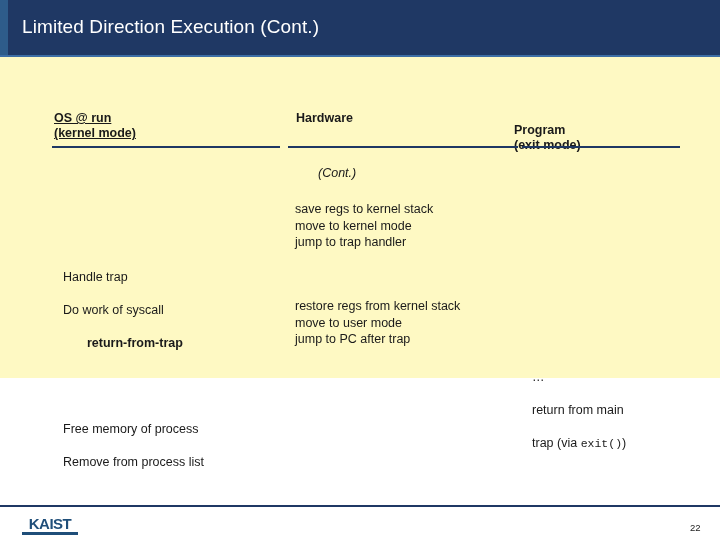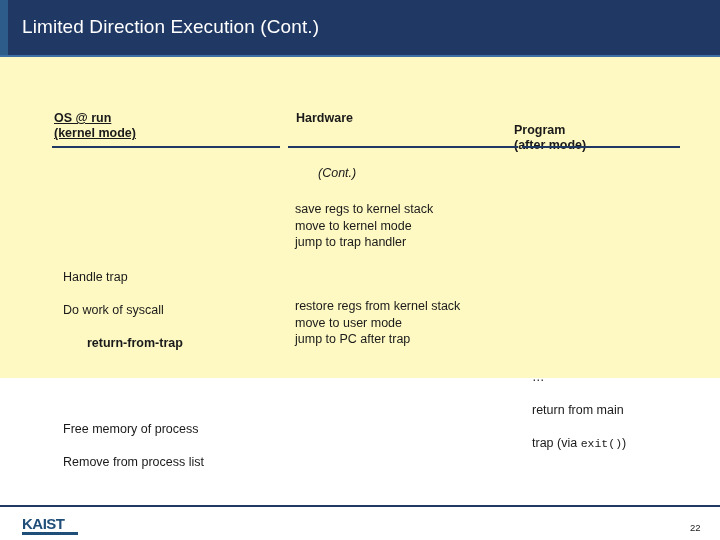--- a/index.html
+++ b/index.html
@@ -117,20 +117,21 @@
     width: 56px;
     height: 16px;
   }
   .logo-text {
     font-family: "Liberation Sans", sans-serif;
     font-size: 15px;
     font-weight: bold;
     color: #1f4e79;
     letter-spacing: -0.5px;
     line-height: 15px;
+    text-align: center;
   }
   .logo-bar {
     width: 56px;
     height: 3px;
     background: #1f4e79;
     margin-top: 1px;
   }
 </style>
 </head>
 <body>
@@ -145,21 +146,21 @@
 
   <div class="col-head" style="left:54px; top:111px;text-decoration:underline;">
     <span>OS @ run</span>
     <span class="line2">(kernel mode)</span>
   </div>
   <div class="col-head" style="left:296px; top:111px;">
     <span>Hardware</span>
   </div>
   <div class="col-head" style="left:514px; top:111px;margin-top:12px;">
     <span>Program</span>
-    <span class="line2">(after mode)</span>
+    <span class="line2">(exit mode)</span>
   </div>
 
   <div class="head-rule" style="left:52px; top:146px; width:228px;"></div>
   <div class="head-rule" style="left:288px; top:146px; width:230px;"></div>
   <div class="head-rule" style="left:522px; top:146px; width:158px;"></div>
 
   <div class="blk italic" style="left:318px; top:165px;">(Cont.)</div>
 
   <div class="blk" style="left:295px; top:201px;">save regs to kernel stack
 move to kernel mode

